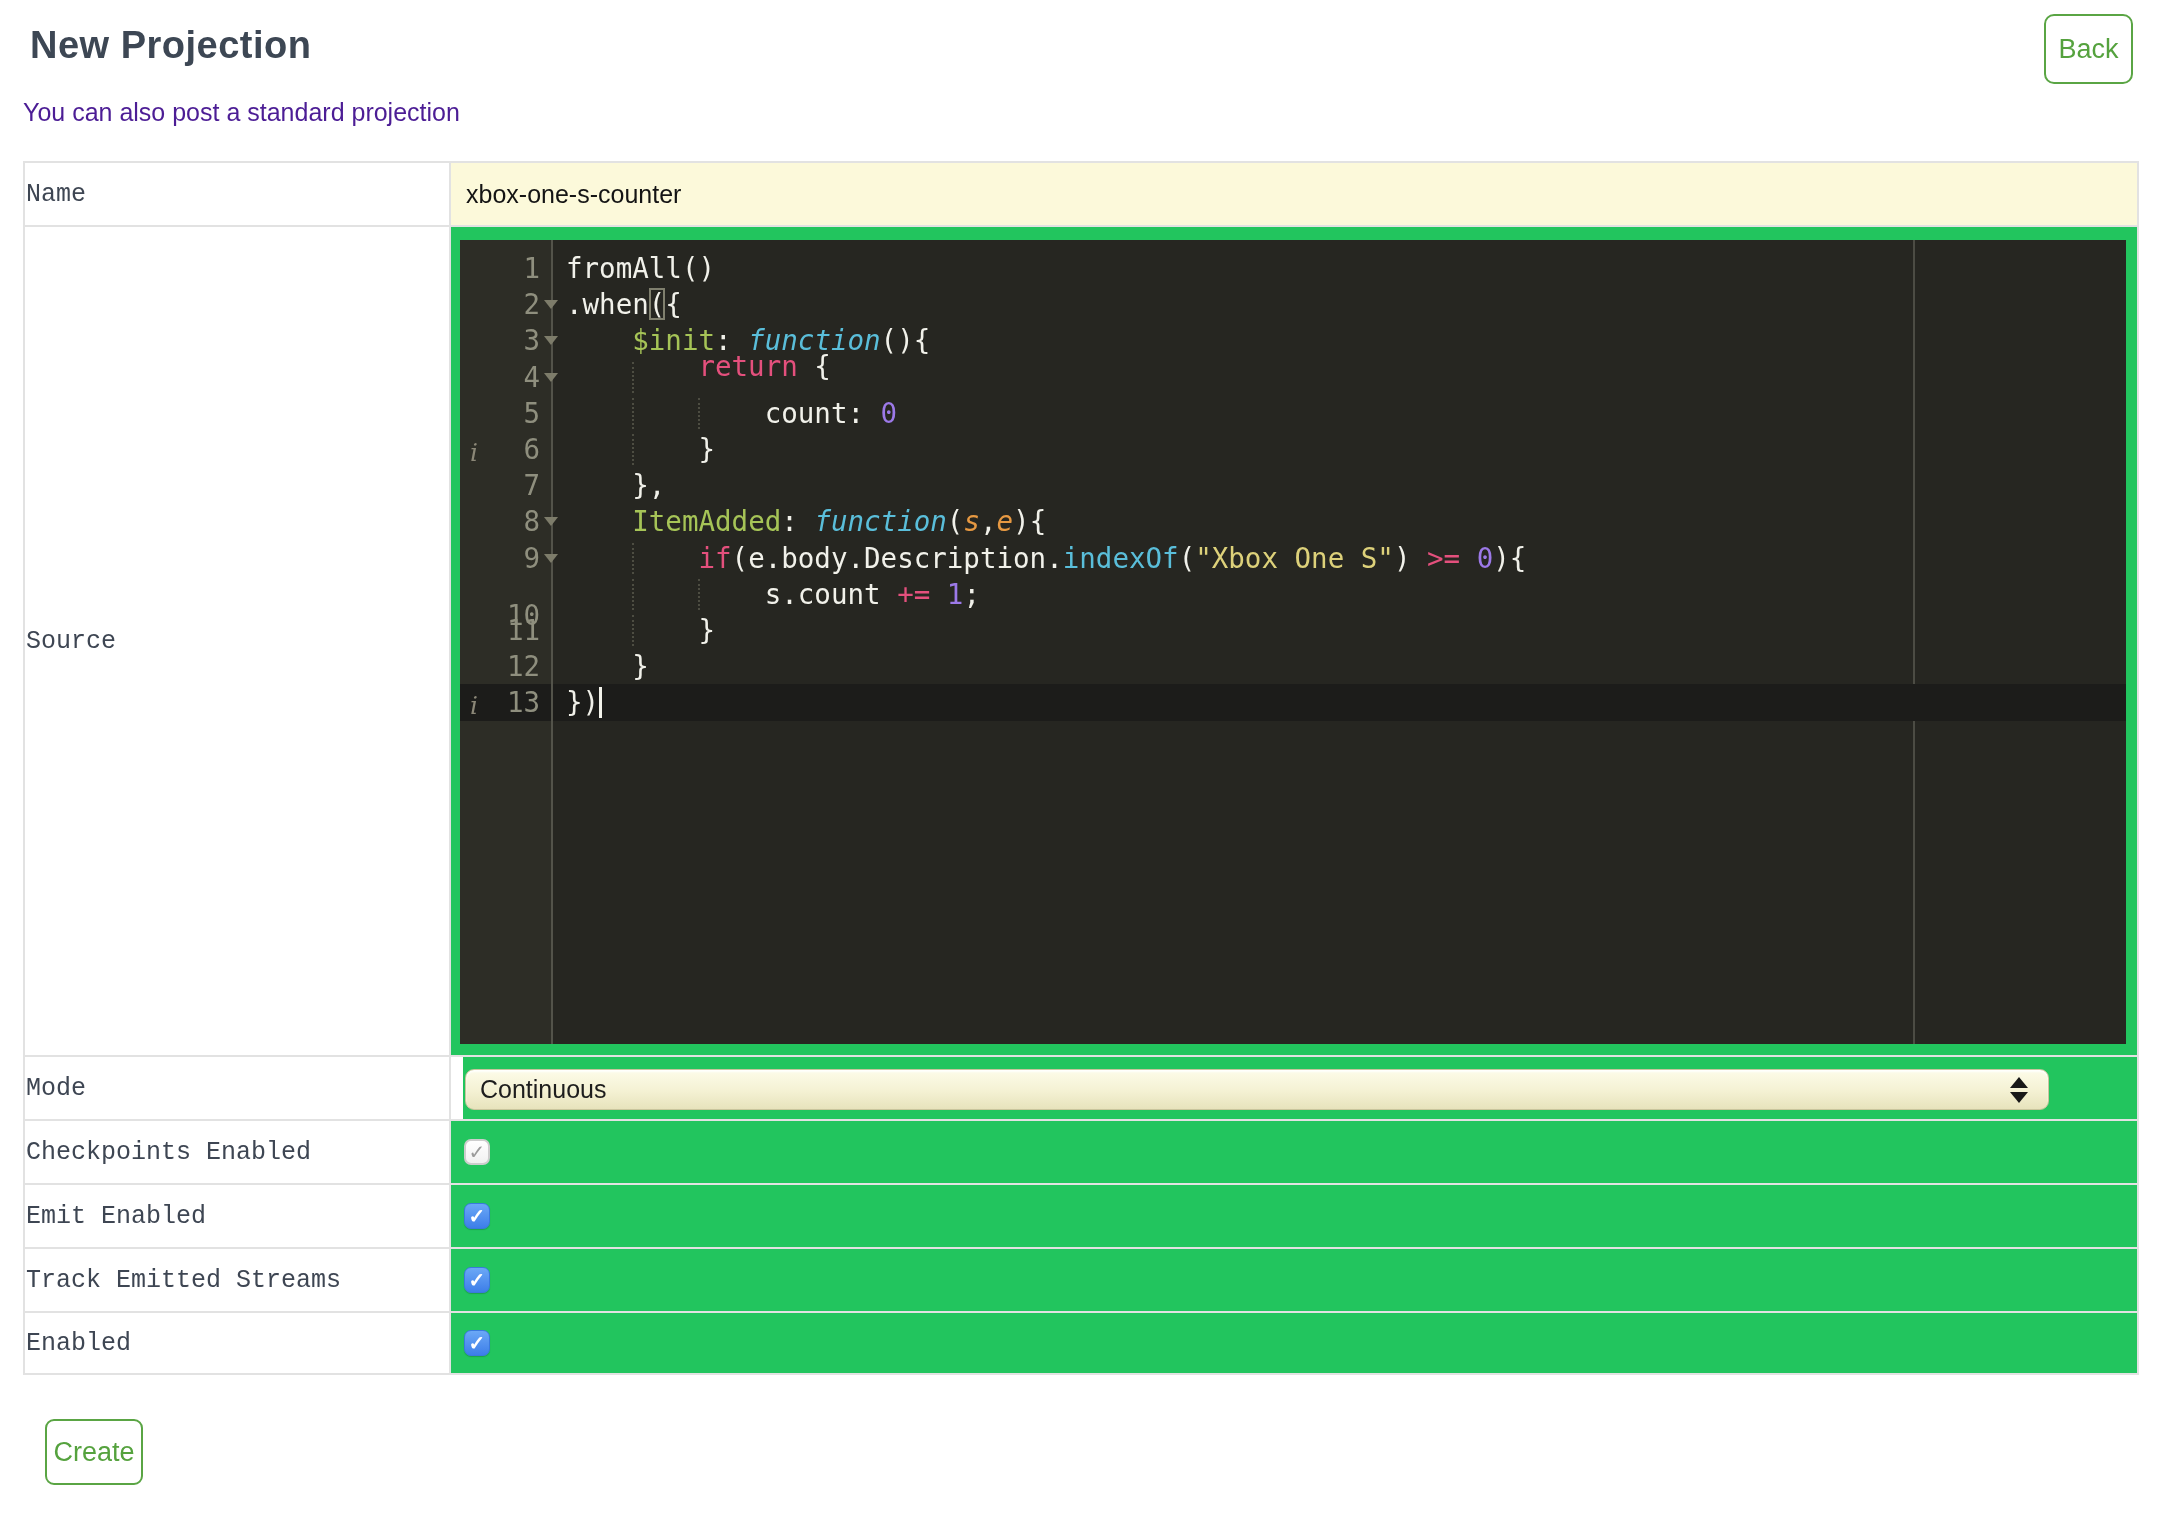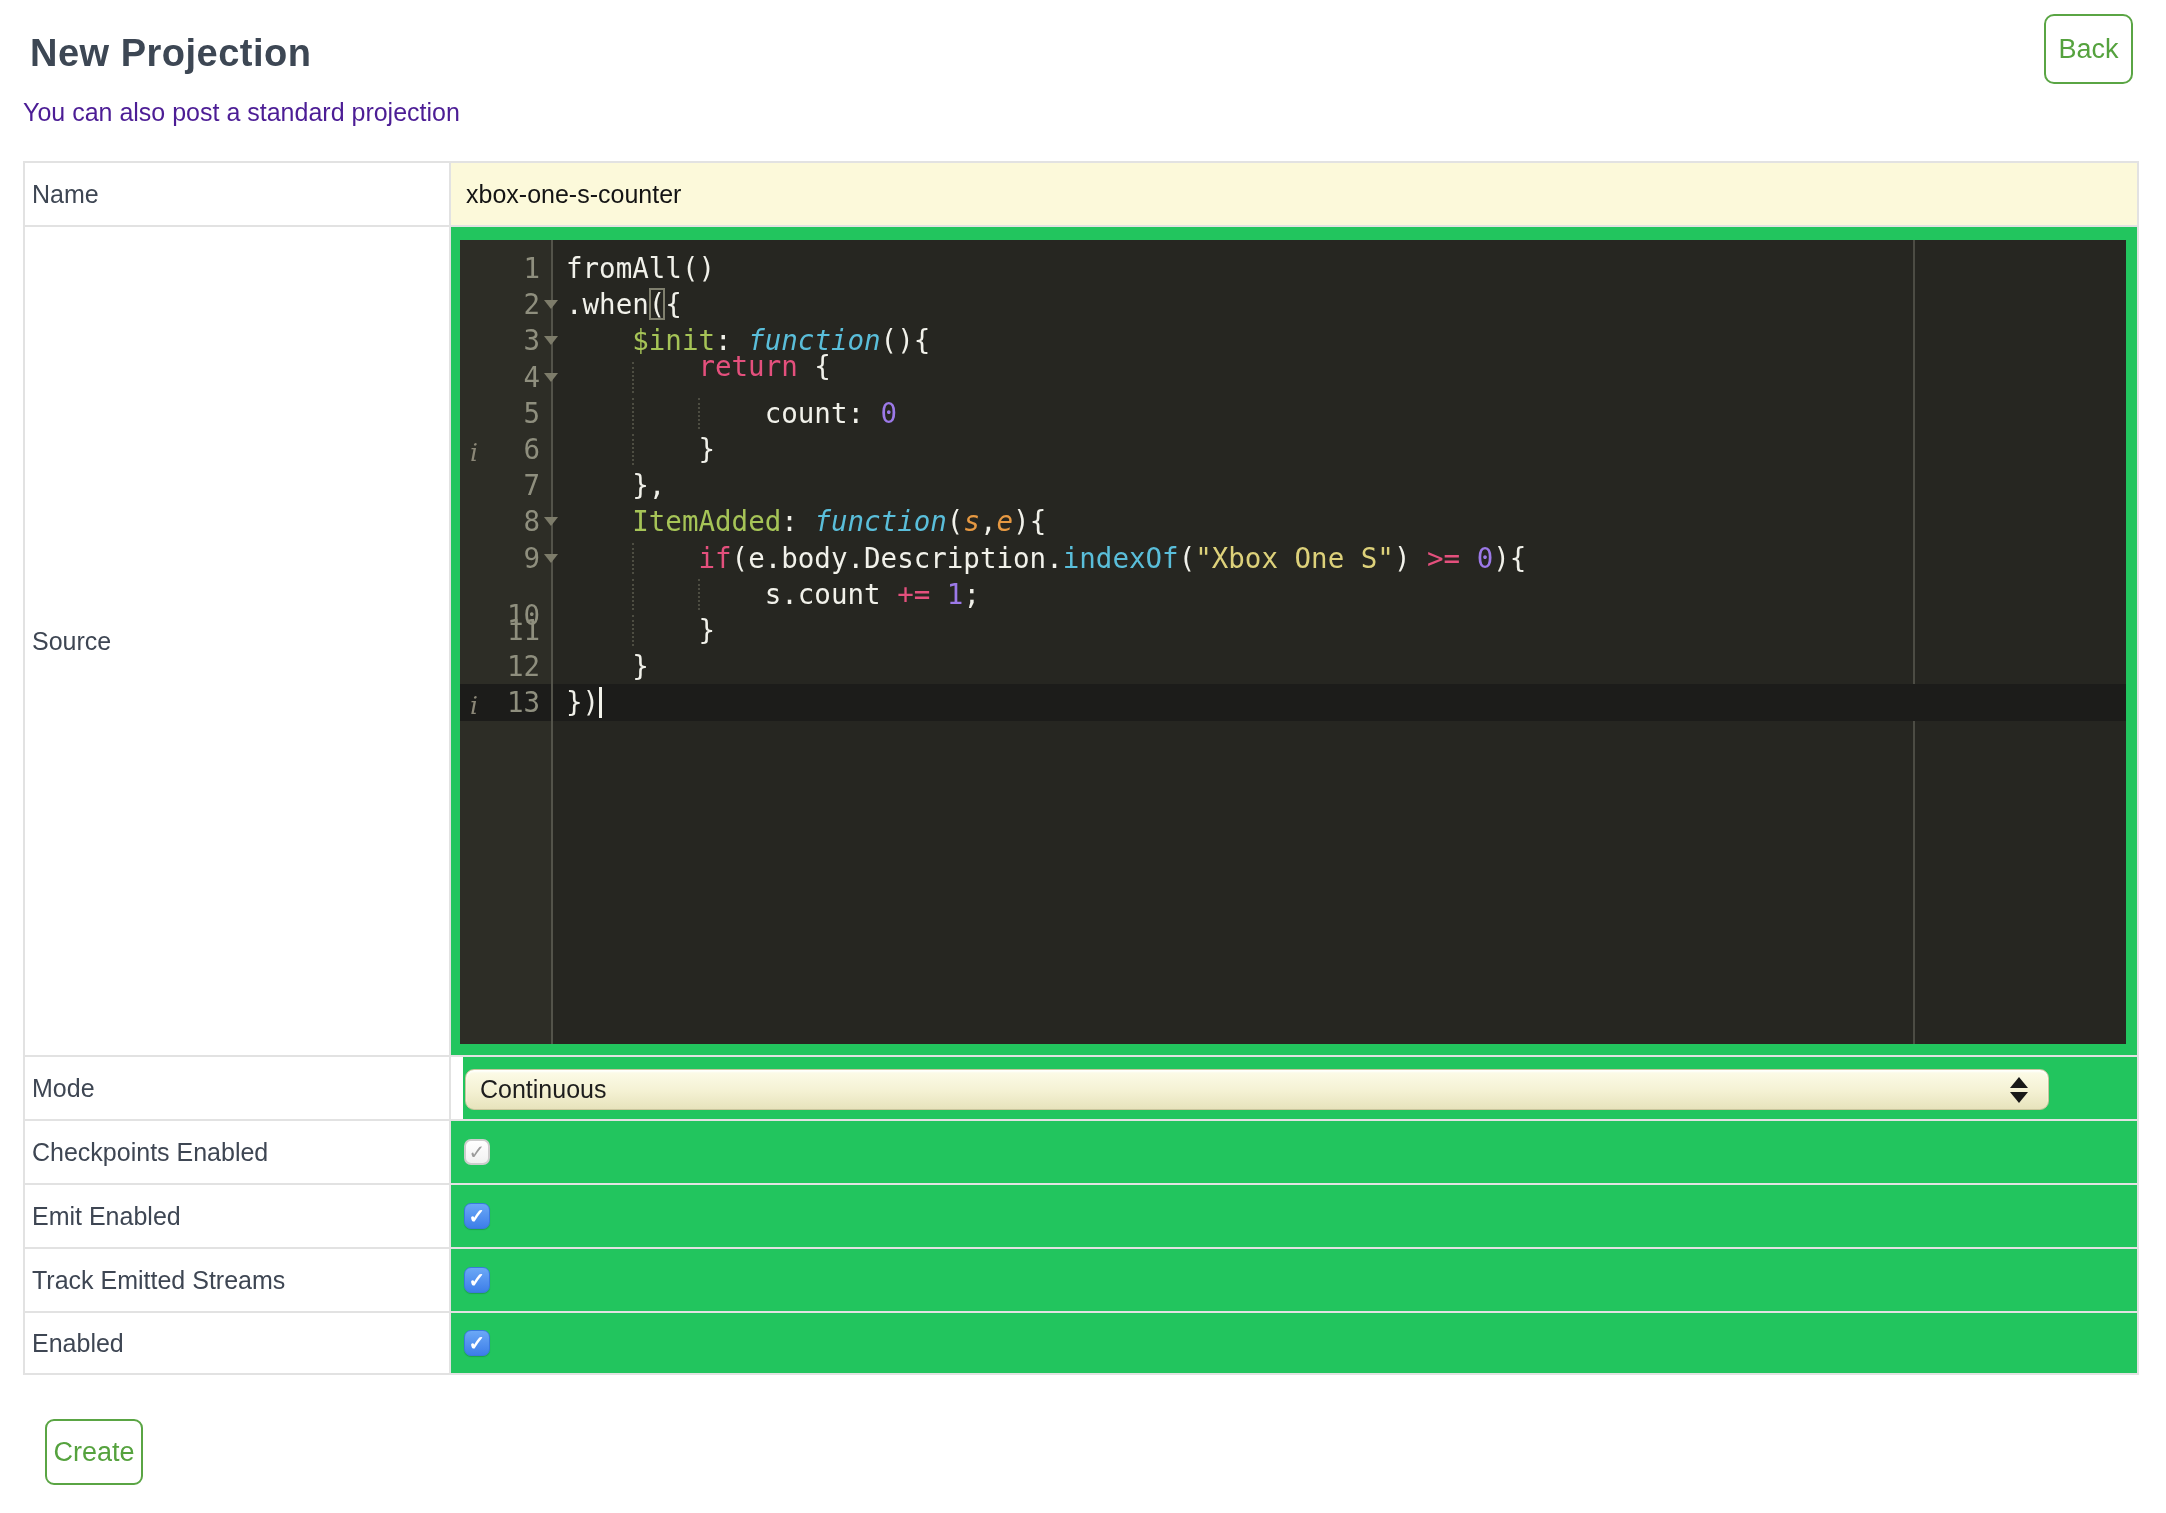--- a/index.html
+++ b/index.html
@@ -1,30 +1,30 @@
 <!DOCTYPE html>
 <html><head>
 <meta charset="utf-8">
 <style>
   * { margin:0; padding:0; box-sizing:border-box; }
   html,body { width:2166px; height:1513px; background:#ffffff; font-family:"Liberation Sans", sans-serif; overflow:hidden; }
 
-  .header { position:relative; padding:32px 32px 0 30px; height:70px; }
+  .header { position:relative; padding:24px 32px 0 30px; height:70px; }
   .page-title { font-size:38px; font-weight:bold; color:#3d4754; letter-spacing:0.5px; }
   .back-btn { position:absolute; top:14px; right:33px; width:89px; height:70px;
     background:#fff; border:2px solid #5aa544; border-radius:10px; color:#55a23e;
     font-size:27px; display:flex; align-items:center; justify-content:center; cursor:pointer; }
 
   .std-link { display:inline-block; margin:28px 0 0 23px; font-size:25px; color:#4c1d95; cursor:pointer; }
 
   .form-table { margin:34px 27px 0 23px; border:2px solid #e2e2e2; }
   .row { display:flex; border-top:2px solid #e2e2e2; background:#fff; }
   .row:first-child { border-top:none; }
   .label-cell { width:426px; min-width:426px; border-right:2px solid #e2e2e2;
-    display:flex; align-items:center; padding-left:7px; font-size:25px; color:#3e4653; }
+    display:flex; align-items:center; padding-left:1px; font-size:25px; color:#3e4653;font-family:Liberation Mono, monospace; }
   .value-cell { flex:1; position:relative; background:#22c55e; }
 
   .row-name  { height:62px; }
   .row-source{ height:830px; }
   .row-mode  { height:64px;gap:12px; }
   .row-check { height:64px; }
   .row-check:last-child { height:62px; }
 
   .yellow-input { position:absolute; left:0; top:0; right:0; bottom:0; background:#fcf9da;
     display:flex; align-items:center; padding-left:15px; font-size:25px; color:#141414; }

